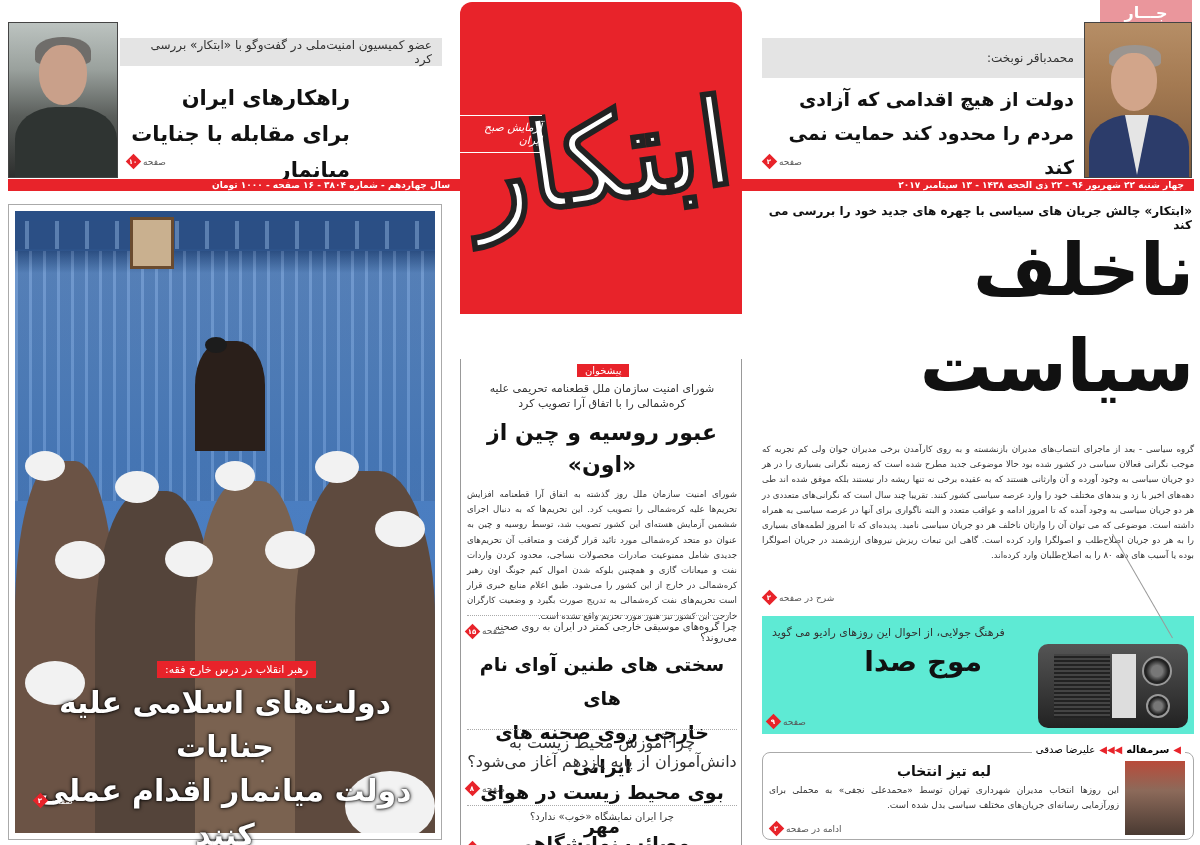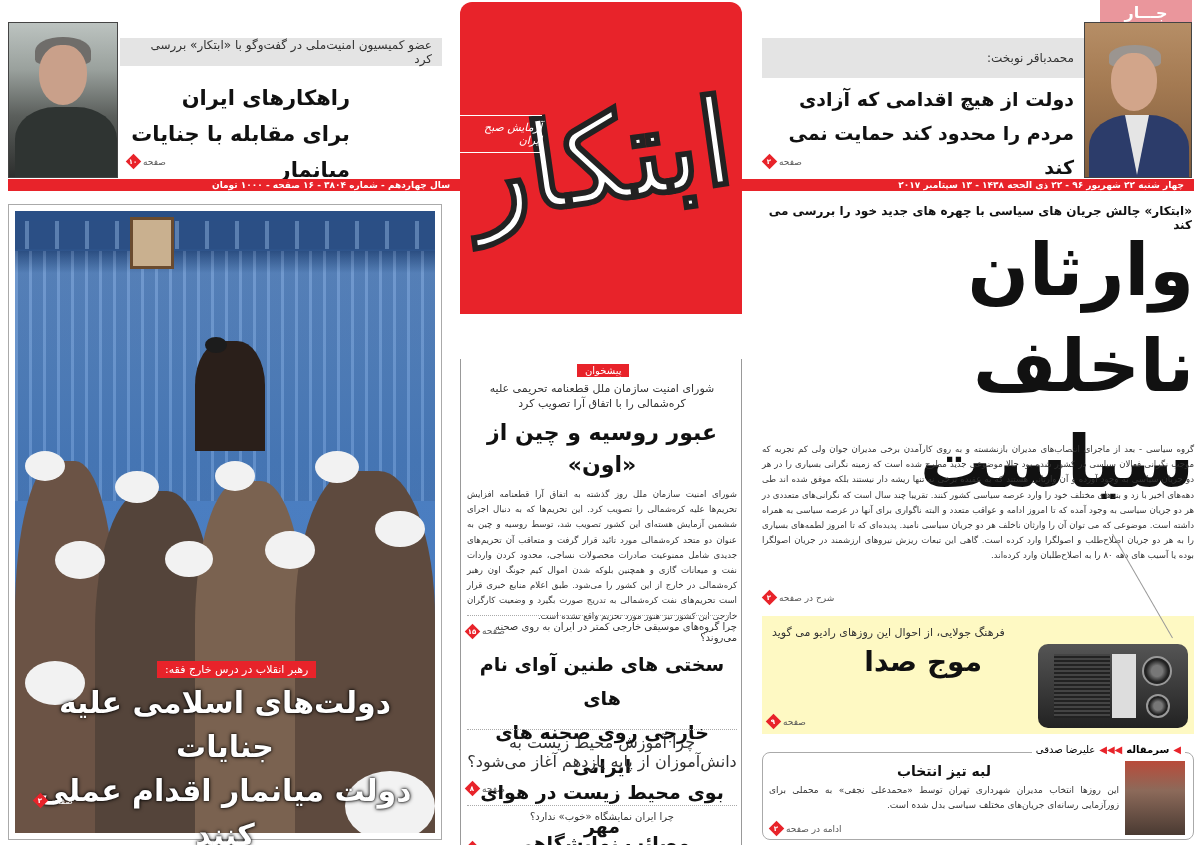--- a/index.html
+++ b/index.html
@@ -60,21 +60,21 @@
   .ornament { background: repeating-linear-gradient(90deg, #2b4f85 0 10px, #5b7fb0 10px 14px, #2b4f85 14px 30px); }
   .portrait { background: #c9b08f; border: 3px solid #6a4b2f; }
   .speaker { background: #2a1f1a; border-radius: 40% 40% 0 0; }
   .turban-w { background: #f2f2f2; border-radius: 50%; }
   .robe { background: #6b5345; border-radius: 40% 40% 0 0; }
 
   .caption-red { background: #e8232a; color: #fff; font-size: 11px; padding: 2px 8px; }
   .photo-headline { color: #fff; font-weight: bold; font-size: 30px; text-shadow: 0 0 4px #000, 0 0 2px #000; line-height: 44px; text-align: center; }
 
   
-  .radio-box { background: #fef9c3; }
+  .radio-box { background: #5eead4; }
   .radio { background: linear-gradient(180deg,#555,#222); border-radius: 10px; }
   .grille { background: repeating-linear-gradient(0deg, #222 0 2px, #444 2px 4px); }
   .knob { background: radial-gradient(circle, #777 0 30%, #222 60%); border-radius: 50%; border: 2px solid #999; }
 
   .editorial { border: 1px solid #aaa; border-radius: 8px; }
   .editorial-photo { background: linear-gradient(180deg,#b94b3a 0%,#8c6a5a 40%,#4a3a32 100%); }
 
   .body-text { font-size: 8.6px; line-height: 15.2px; color: #333; text-align: justify; }
 </style>
 </head>
@@ -132,21 +132,20 @@
   <span>صفحه</span>
 </div>
 <div class="abs red" style="left:742px; top:179px; width:452px; height:12px; display:flex; align-items:center; padding-right:10px;">
   <span style="color:#fff; font-size:9px; font-weight:bold;">چهار شنبه ۲۲ شهریور ۹۶ - ۲۲ ذی الحجه ۱۴۳۸ - ۱۳ سپتامبر ۲۰۱۷</span>
 </div>
 
 <div class="abs" style="left:762px; top:204px; width:430px; text-align:right; font-size:12px; font-weight:bold; color:#111;">
   <span>«ابتکار» چالش جریان های سیاسی با چهره های جدید خود را بررسی می کند</span>
 </div>
 <div class="abs headline" style="left:762px; top:222px; width:432px; text-align:right; font-size:72px; line-height:96px; font-weight:900;">
-  <div>وارثان</div>
   <div>ناخلف سیاست</div>
 </div>
 <div class="abs body-text" style="left:762px; top:442px; width:432px;">
   <span>گروه سیاسی - بعد از ماجرای انتصاب‌های مدیران بازنشسته و به روی کارآمدن برخی مدیران جوان ولی کم تجربه که موجب نگرانی فعالان سیاسی در کشور شده بود حالا موضوعی جدید مطرح شده است که زمینه نگرانی بسیاری را در هر دو جریان سیاسی به وجود آورده و آن وارثانی هستند که به عقیده برخی نه تنها ریشه دار نیستند بلکه موفق شده اند طی دهه‌های اخیر با زد و بندهای مختلف خود را وارد عرصه سیاسی کشور کنند. تقریبا چند سال است که نگرانی‌های متعددی در هر دو جریان سیاسی به وجود آمده که تا امروز ادامه و عواقب متعدد و البته ناگواری برای آنها در عرصه سیاسی به همراه داشته است. موضوعی که می توان آن را وارثان ناخلف هر دو جریان سیاسی نامید. پدیده‌ای که تا امروز لطمه‌های بسیاری را به هر دو جریان اصلاح‌طلب و اصولگرا وارد کرده است. گاهی این تبعات ریزش نیروهای ارزشمند در جریان اصولگرا بوده یا آسیب های دهه ۸۰ را به اصلاح‌طلبان وارد کرده‌اند.</span>
 </div>
 <div class="abs page-ref" style="left:764px; top:592px; direction:ltr;">
   <div class="diamond">
       <span>۲</span>
     </div>
   <span>شرح در صفحه</span>

